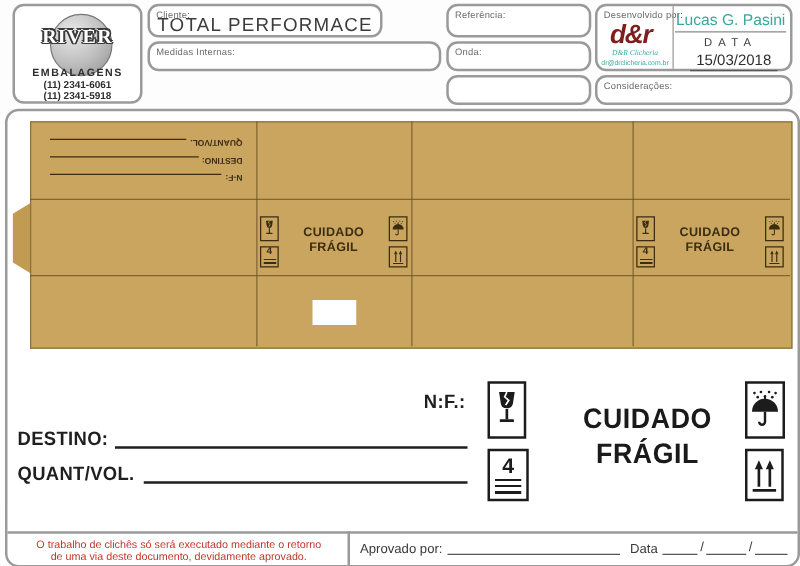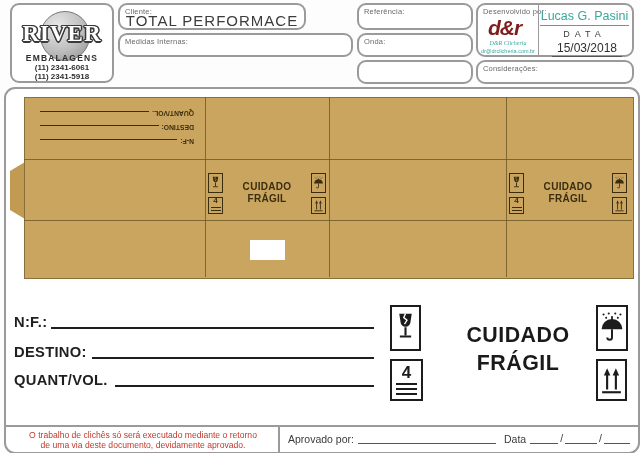--- a/index.html
+++ b/index.html
@@ -10,21 +10,21 @@
   
   .hbox{position:absolute;box-sizing:border-box;border:2px solid #9a9a9a;border-radius:9px;background:#fff;}
   .hlabel{position:absolute;top:2px;left:5px;font-size:7.5px;color:#6a6a6a;letter-spacing:.2px;}
   .cliente-value{position:absolute;left:0;right:0;top:7px;text-align:center;font-size:15px;color:#3c3c3c;letter-spacing:1px;}
   .preto-badge{position:absolute;left:34px;top:6px;width:62px;height:15px;background:#737373;color:#fff;
     font-size:11px;display:flex;align-items:center;justify-content:center;letter-spacing:1px;}
   
   .river-globe{position:absolute;left:28px;top:6px;width:48px;height:48px;border-radius:50%;
     background:radial-gradient(circle at 35% 30%,#e9e9e9 0%,#bdbdbd 55%,#8f8f8f 100%);border:1px solid #777;}
   .river-word{position:absolute;left:0;right:0;top:16px;text-align:center;
-    font-family:"Liberation Serif",serif;font-weight:bold;font-size:23px;color:#fff;letter-spacing:1px;
+    font-family:"Liberation Serif",serif;font-weight:bold;font-size:16px;color:#fff;letter-spacing:1px;
     text-shadow:-1.5px 0 #3a3a3a,1.5px 0 #3a3a3a,0 -1.5px #3a3a3a,0 1.5px #3a3a3a,-1px -1px #3a3a3a,1px 1px #3a3a3a,-1px 1px #3a3a3a,1px -1px #3a3a3a;}
   .river-sub{position:absolute;left:0;right:0;top:48px;text-align:center;font-size:8.5px;font-weight:bold;color:#2e2e2e;letter-spacing:1.2px;}
   .river-phone{position:absolute;left:0;right:0;text-align:center;font-size:8px;font-weight:bold;color:#2e2e2e;}
   
   .dev-divider{position:absolute;left:60px;top:0;bottom:0;width:0;border-left:1.5px solid #9a9a9a;}
   .dr-glyph{position:absolute;left:10px;top:11px;font-size:21px;font-weight:bold;font-style:italic;color:#7f1d1d;letter-spacing:-1px;}
   .dr-caption{position:absolute;left:2px;top:35px;width:56px;text-align:center;font-size:6px;font-style:italic;color:#3aa79c;font-family:"Liberation Serif",serif;}
   .dr-email{position:absolute;left:0px;top:43px;width:60px;text-align:center;font-size:5.5px;color:#3aa79c;}
   .dev-name{position:absolute;left:62px;right:3px;top:4px;text-align:center;font-size:12.5px;color:#3aa79c;
     border-bottom:1px solid #8a8a8a;padding-bottom:2px;}
@@ -245,21 +245,21 @@
       <div class="icbox short">
           <svg class="ic" viewBox="0 0 20 24">
             <use href="#ic-arrows"></use>
           </svg>
         </div>
     </div>
   </div>
 
   <div class="white-knockout"></div>
 
-  <div class="form-row" style="top:224px;">
+  <div class="form-row" style="top:224px;flex-direction:column;">
     <span class="flabel">N:F.:</span>
     <span class="fline"></span>
   </div>
   <div class="form-row" style="top:254px;">
     <span class="flabel">DESTINO:</span>
     <span class="fline"></span>
   </div>
   <div class="form-row" style="top:282px;">
     <span class="flabel">QUANT/VOL.</span>
     <span class="fline"></span>

